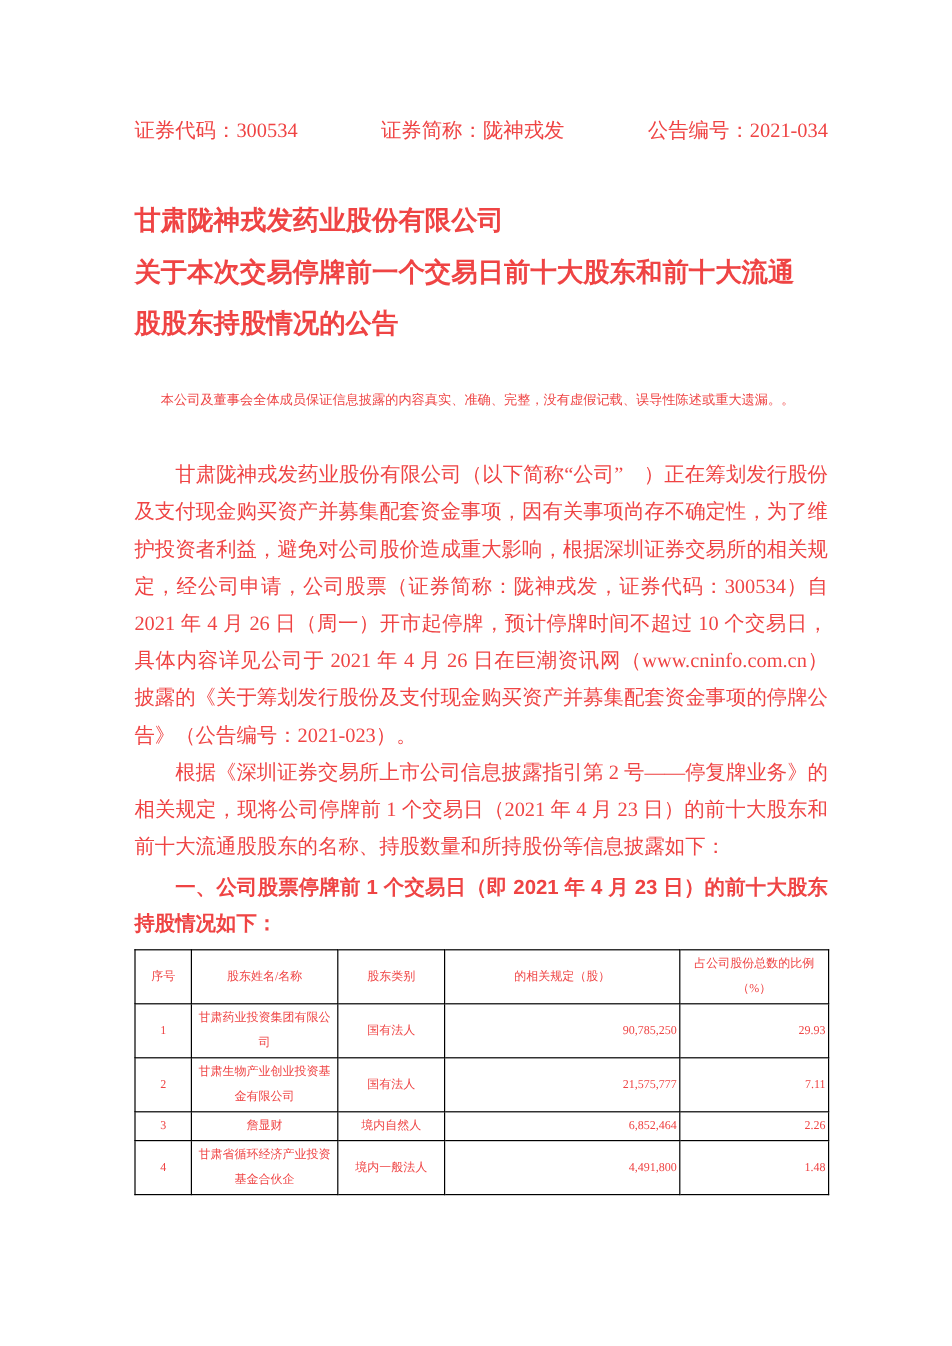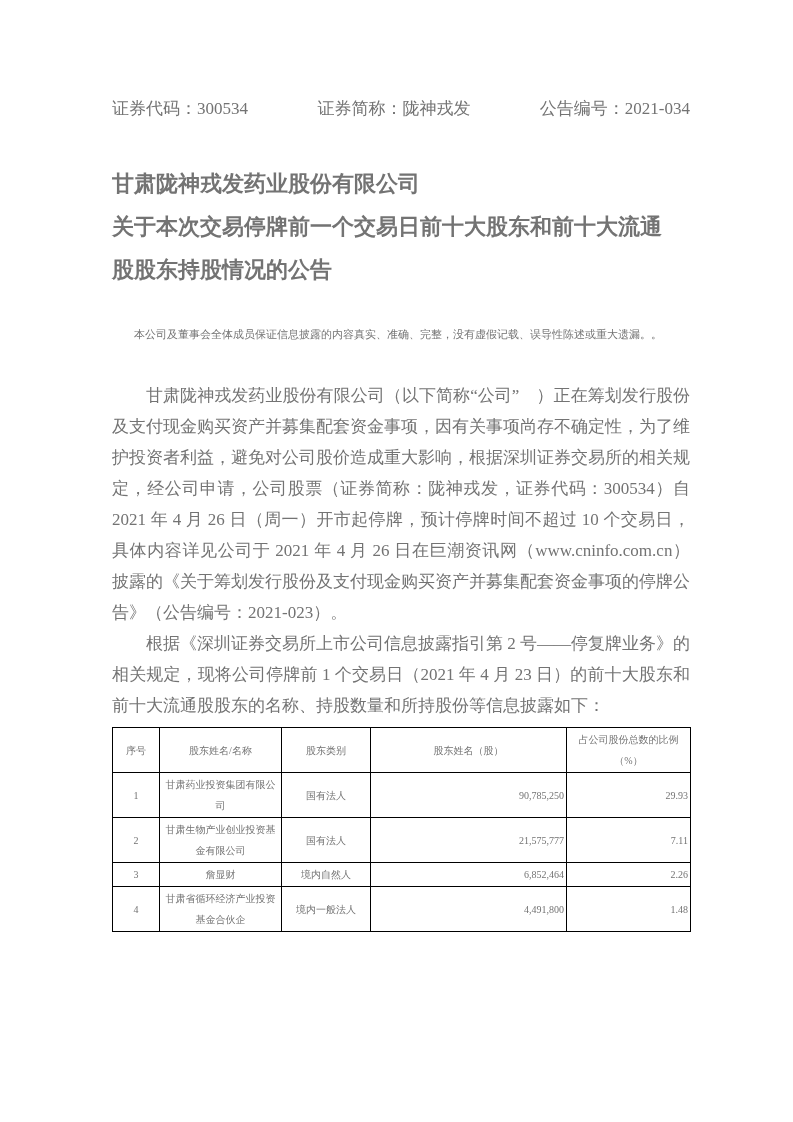--- a/index.html
+++ b/index.html
@@ -2,21 +2,21 @@
 <html><head>
 <meta charset="utf-8">
 <style>
   * { box-sizing: border-box; }
   html, body { margin: 0; padding: 0; background: #ffffff; }
   .page {
     position: relative;
     width: 793px;
     height: 1122px;
     background: #ffffff;
-    color: #737373;
+    color: #ef4444;
     padding: 98px 103px 0 112px;
     font-family: "Liberation Serif", "DejaVu Serif", serif;
     overflow: hidden;
   }
   .doc-header {
     display: flex;
     justify-content: space-between;
     align-items: baseline;
     font-size: 17px;
     line-height: 22px;
@@ -97,35 +97,36 @@
     <div>甘肃陇神戎发药业股份有限公司</div>
     <div>关于本次交易停牌前一个交易日前十大股东和前十大流通</div>
     <div>股股东持股情况的公告</div>
   </div>
 
   <p class="disclaimer">本公司及董事会全体成员保证信息披露的内容真实、准确、完整，没有虚假记载、误导性陈述或重大遗漏。。</p>
 
   <p class="body-para first">甘肃陇神戎发药业股份有限公司（以下简称“公司”　）正在筹划发行股份及支付现金购买资产并募集配套资金事项，因有关事项尚存不确定性，为了维护投资者利益，避免对公司股价造成重大影响，根据深圳证券交易所的相关规定，经公司申请，公司股票（证券简称：陇神戎发，证券代码：300534）自 2021 年 4 月 26 日（周一）开市起停牌，预计停牌时间不超过 10 个交易日，具体内容详见公司于 2021 年 4 月 26 日在巨潮资讯网（www.cninfo.com.cn）披露的《关于筹划发行股份及支付现金购买资产并募集配套资金事项的停牌公告》（公告编号：2021-023）。</p>
   <p class="body-para">根据《深圳证券交易所上市公司信息披露指引第 2 号——停复牌业务》的相关规定，现将公司停牌前 1 个交易日（2021 年 4 月 23 日）的前十大股东和前十大流通股股东的名称、持股数量和所持股份等信息披露如下：</p>
 
+  <h2 class="section-heading">一、公司股票停牌前 1 个交易日（即 2021 年 4 月 23 日）的前十大股东持股情况如下：</h2>
 
   <table class="shareholder-table">
     <colgroup>
       <col class="col-no">
         <col class="col-name">
         <col class="col-type">
         <col class="col-shares">
         <col class="col-ratio">
     </colgroup>
     <thead>
       <tr>
         <th>序号</th>
         <th>股东姓名/名称</th>
         <th>股东类别</th>
-        <th>股东姓名（股）</th>
+        <th>的相关规定（股）</th>
         <th>占公司股份总数的比例（%）</th>
       </tr>
     </thead>
     <tbody>
     <tr>
       <td class="c-center">1</td>
       <td class="c-center">甘肃药业投资集团有限公司</td>
       <td class="c-center">国有法人</td>
       <td class="c-right pad-shares">90,785,250</td>
       <td class="c-right pad-ratio">29.93</td>

